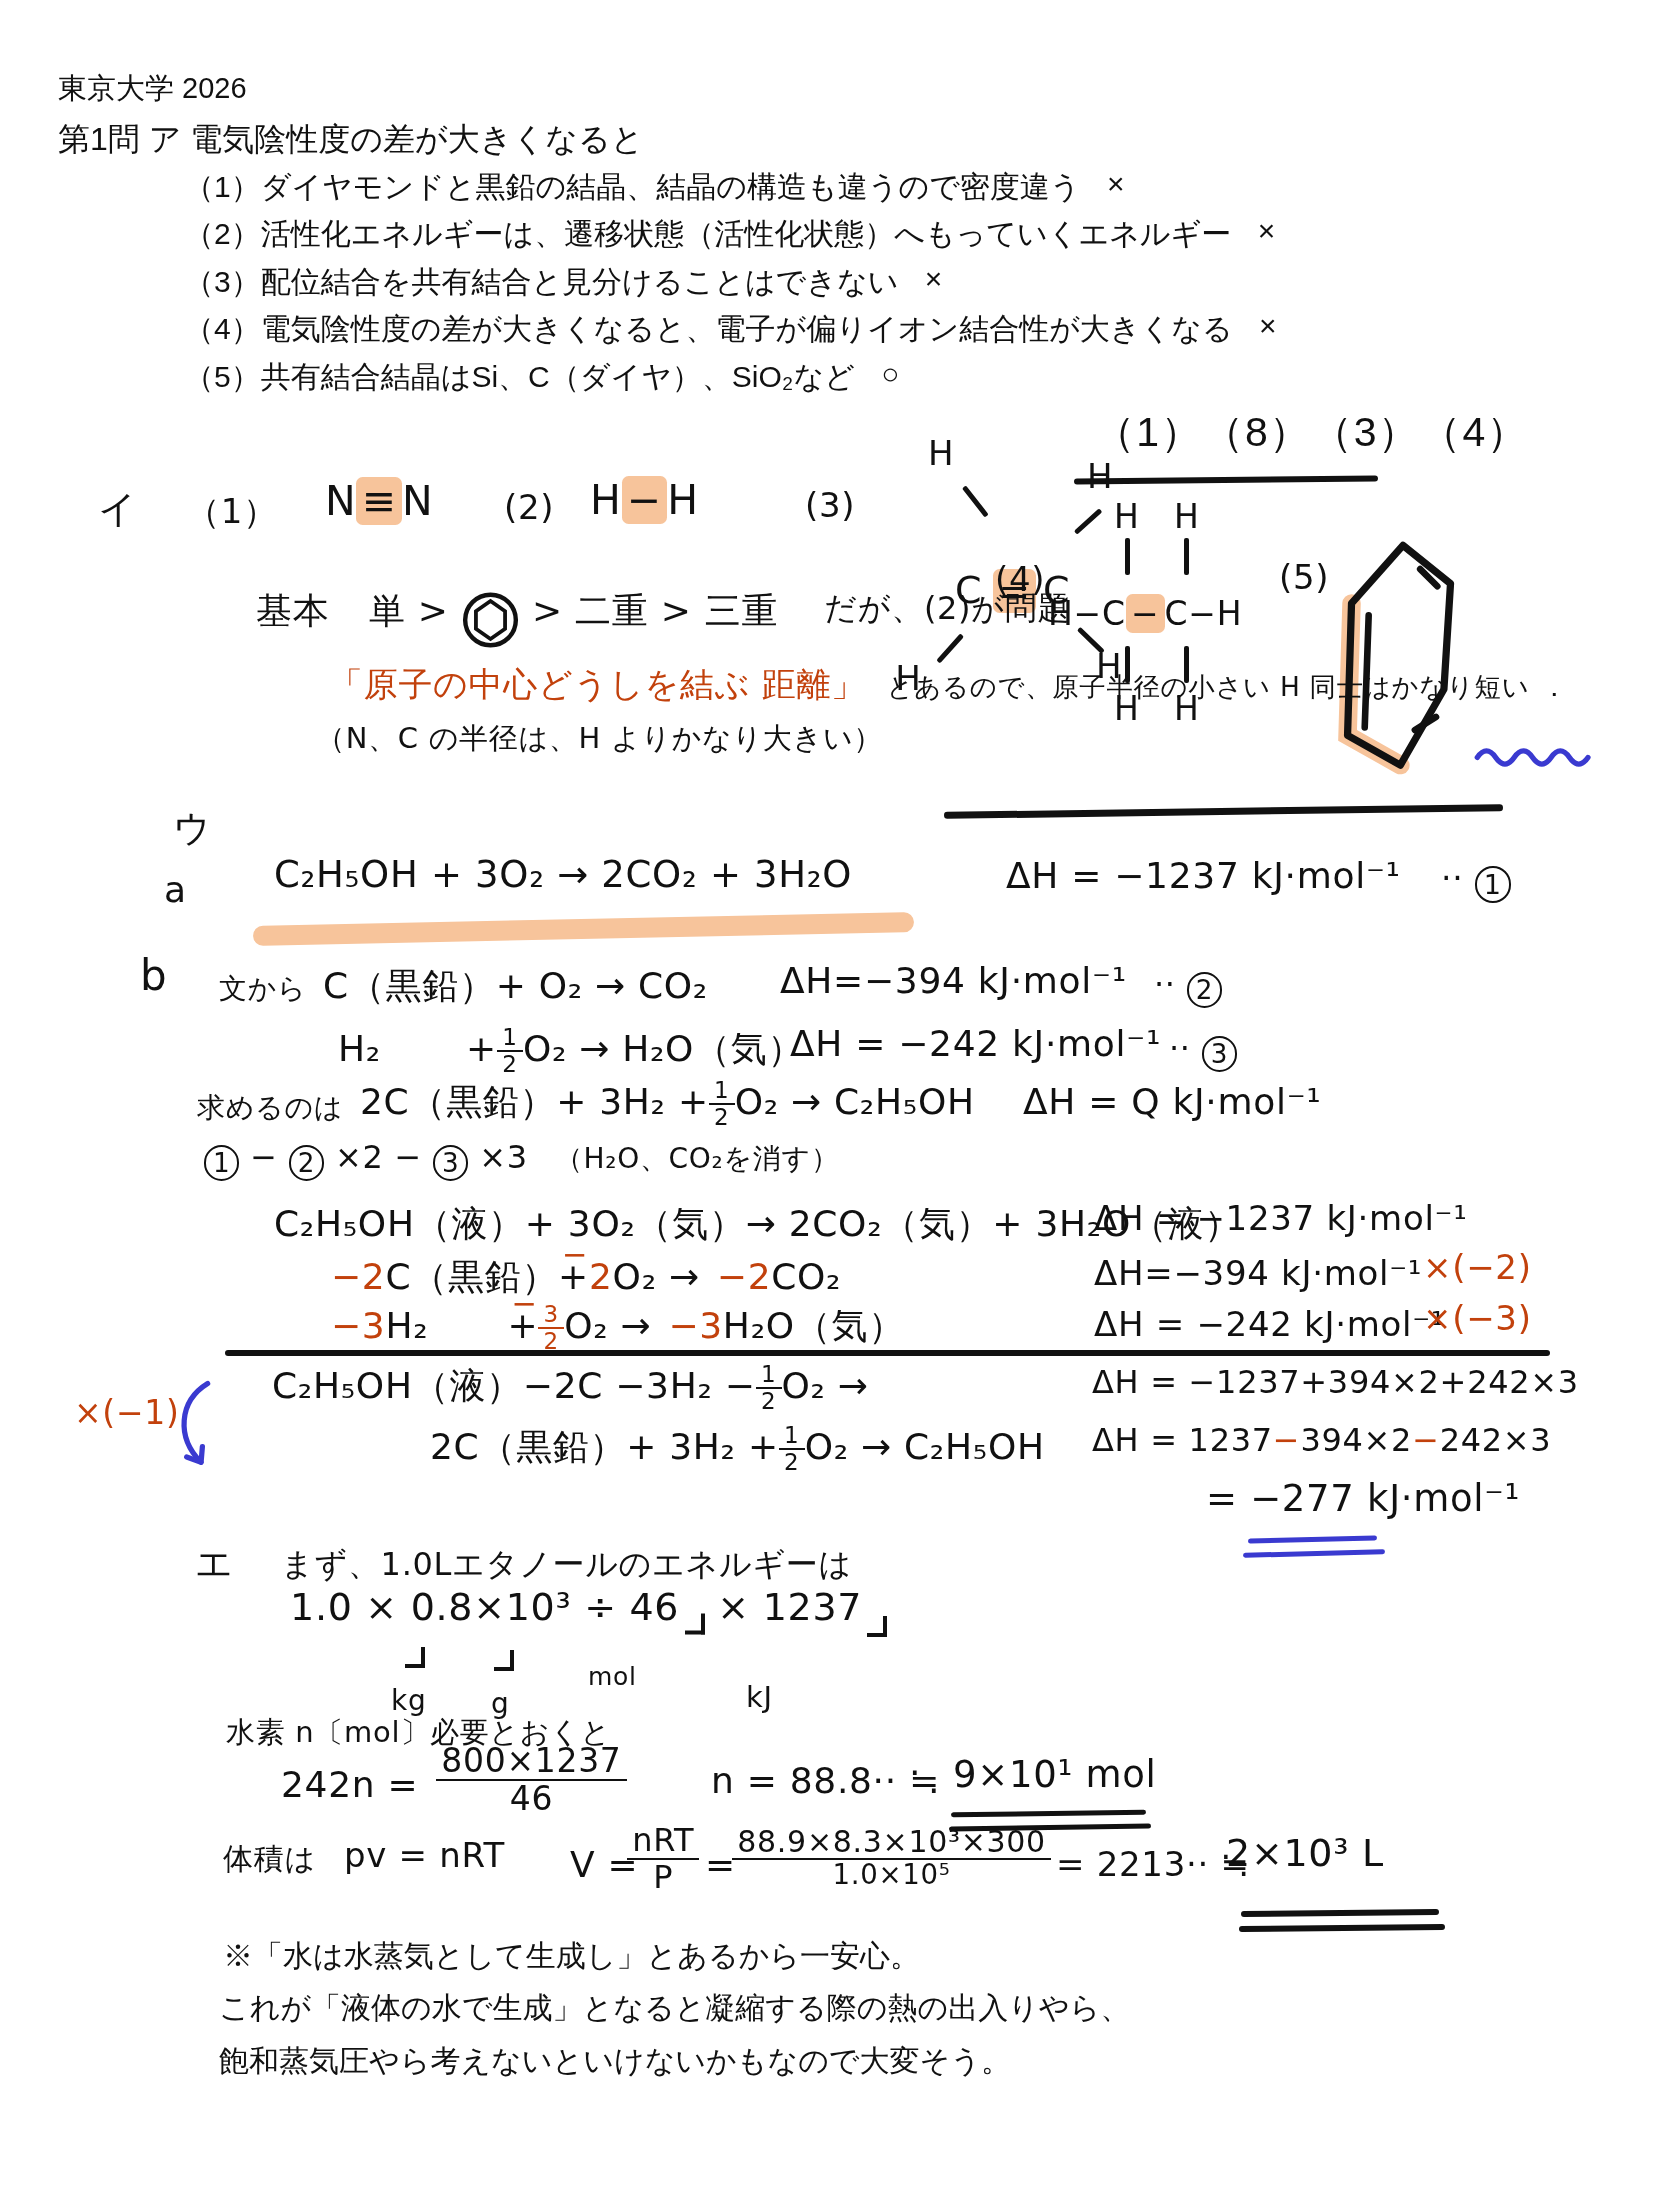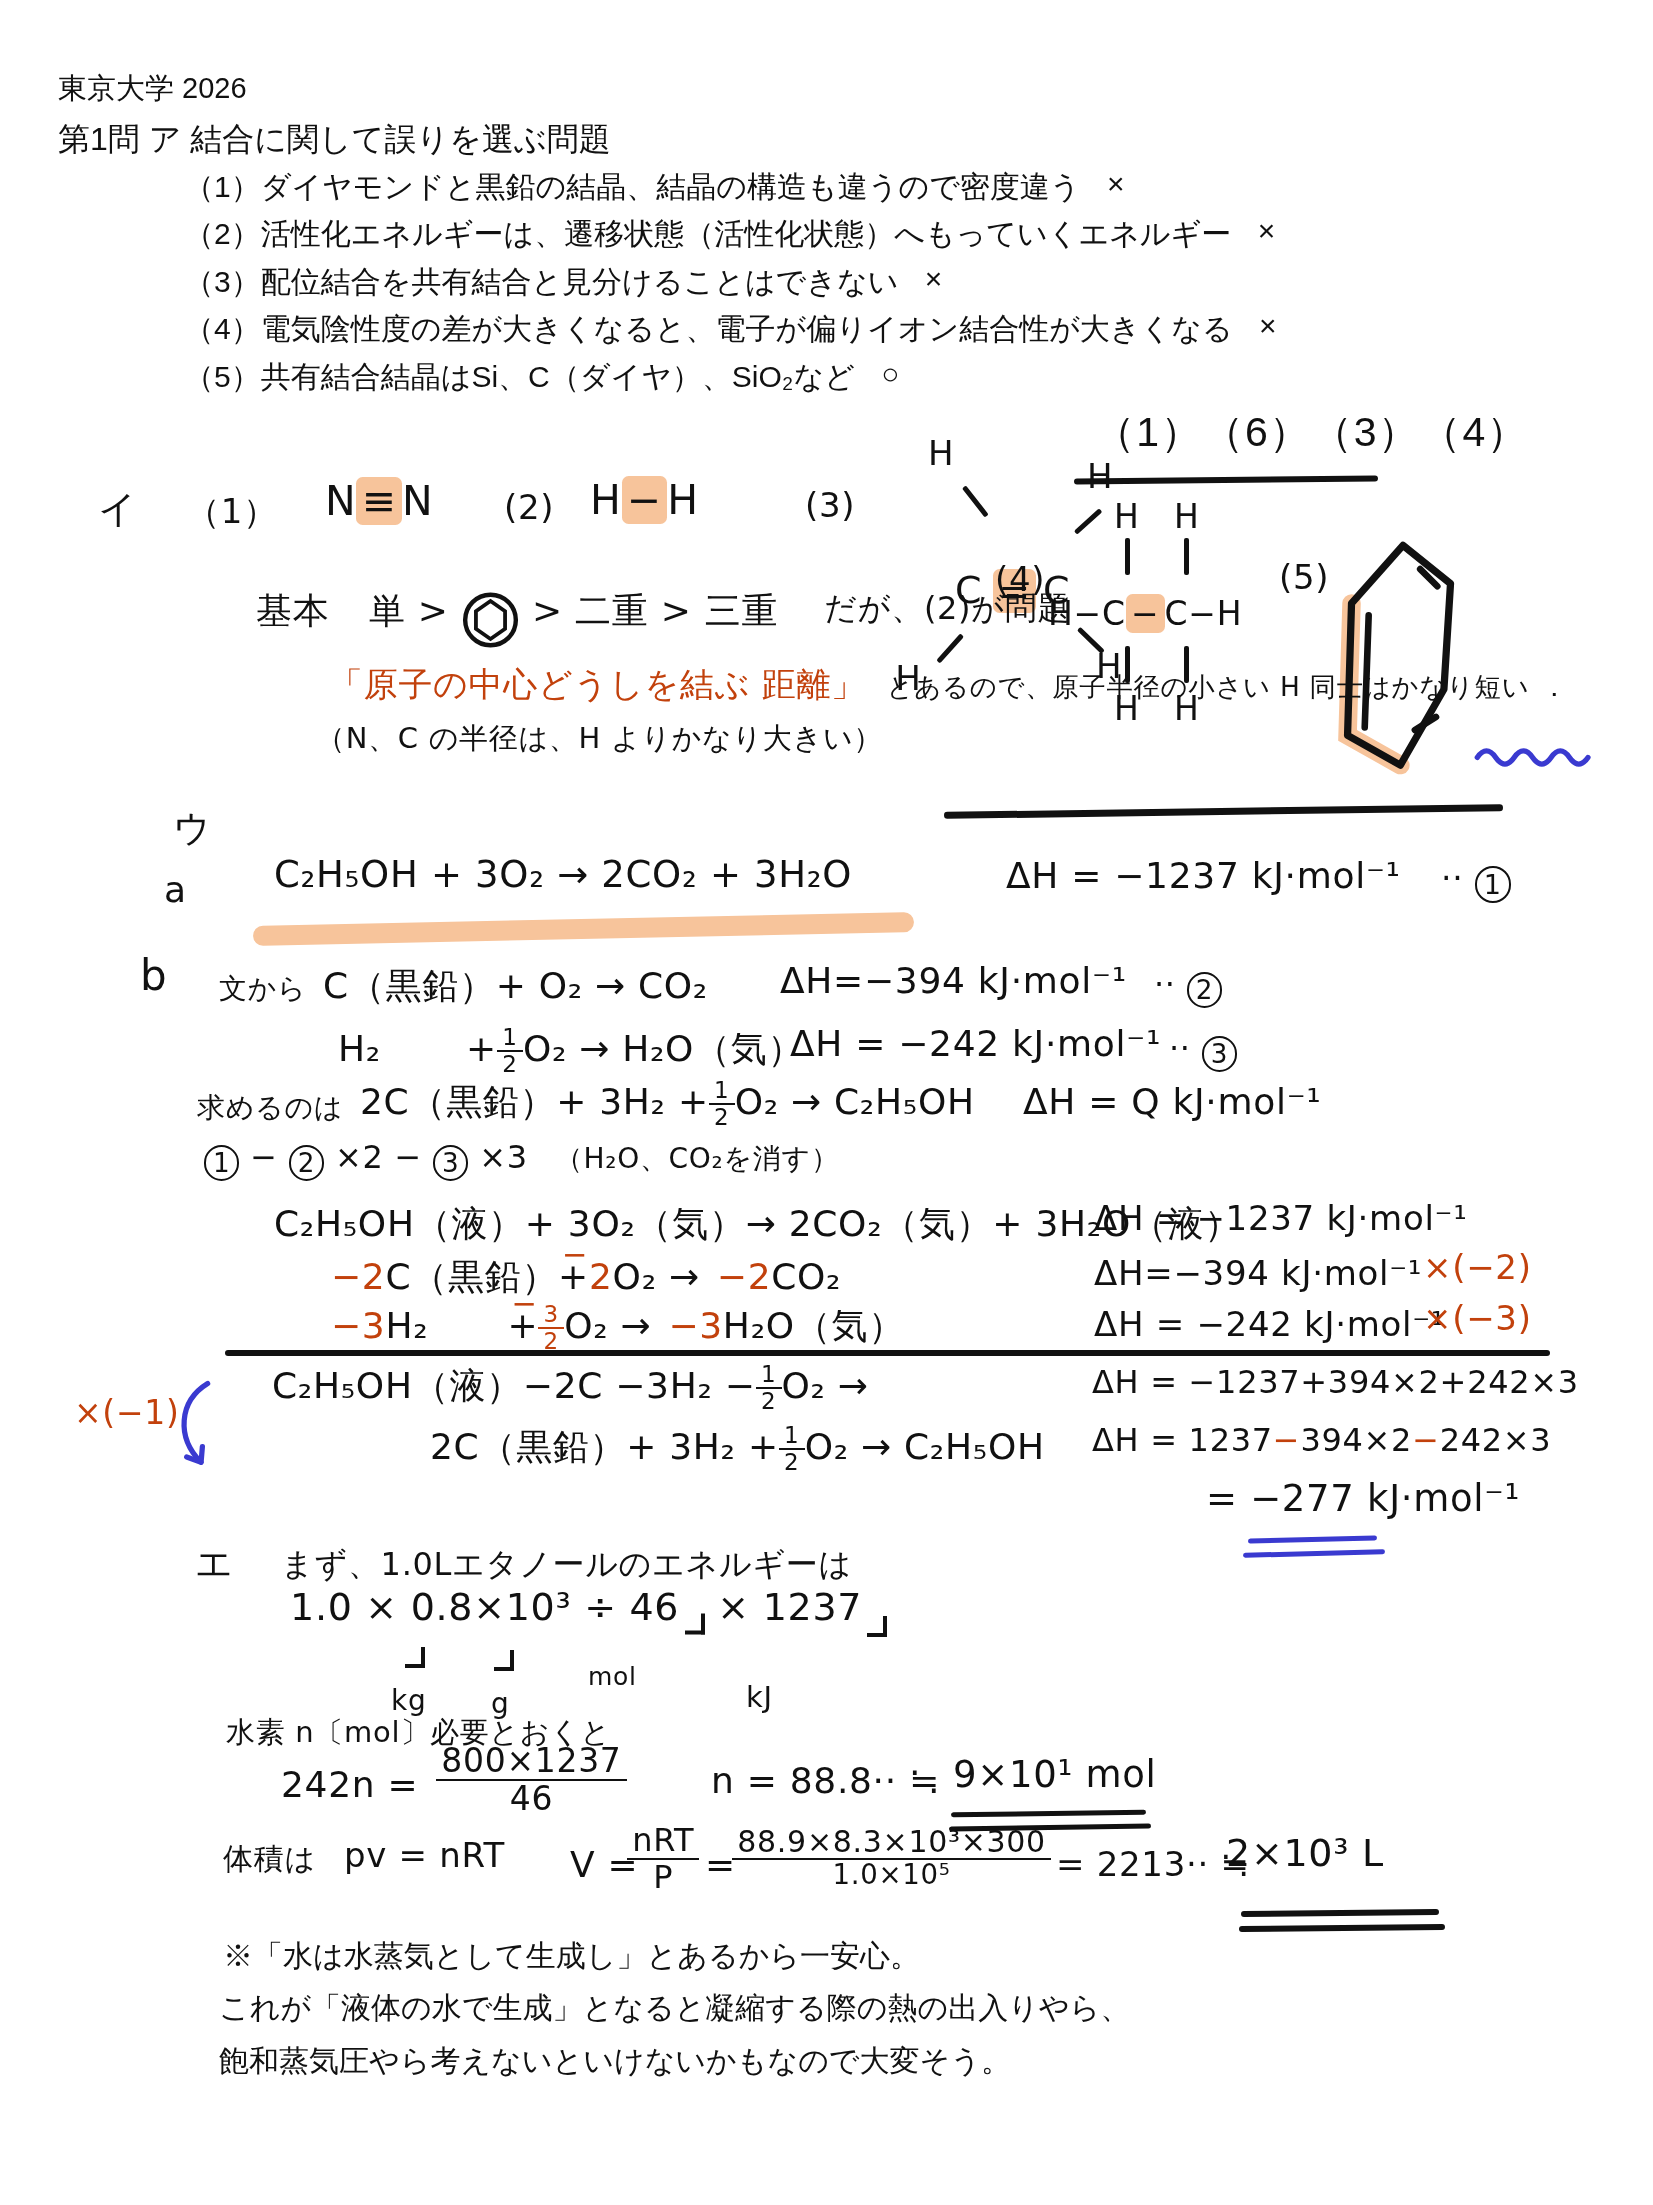--- a/index.html
+++ b/index.html
@@ -23,21 +23,21 @@
   .fixplus{position:relative;display:inline-block}
   .fixplus .fm{position:absolute;left:4px;top:-0.62em;font-size:.85em}
   svg{position:absolute;overflow:visible}
 </style>
 </head>
 <body>
 
 <div class="page">
 
   <div class="typed" style="left:58px;top:69px;font-size:29px">東京大学 2026</div>
-  <div class="typed" style="left:58px;top:118px;font-size:32px">第1問 ア 結合に関して誤りを選ぶ問題</div>
+  <div class="typed" style="left:58px;top:118px;font-size:32px">第1問 ア 電気陰性度の差が大きくなると</div>
 
   <div class="typed row" style="left:184px;top:167px;font-size:30px">
     <span>（1）</span>
     <span>ダイヤモンドと黒鉛の結晶、結晶の構造も違うので密度違う</span>
     <span style="margin-left:26.4px">×</span>
   </div>
   <div class="typed row" style="left:184px;top:214px;font-size:30px">
     <span>（2）</span>
     <span>活性化エネルギーは、遷移状態（活性化状態）へもっていくエネルギー</span>
     <span style="margin-left:26.4px">×</span>
@@ -51,21 +51,21 @@
     <span>（4）</span>
     <span>電気陰性度の差が大きくなると、電子が偏りイオン結合性が大きくなる</span>
     <span style="margin-left:26.4px">×</span>
   </div>
   <div class="typed row" style="left:184px;top:357px;font-size:30px">
     <span>（5）</span>
     <span>共有結合結晶はSi、C（ダイヤ）、SiO₂など</span>
     <span style="margin-left:26.4px">○</span>
   </div>
 
-  <div class="typed" style="left:1094px;top:405px;font-size:41px;letter-spacing:1.3px">（1）（6）（3）（4）</div>
+  <div class="typed" style="left:1094px;top:405px;font-size:41px;letter-spacing:1.3px">（1）（8）（3）（4）</div>
   <div class="bar" style="left:1074px;top:477px;width:304px;height:6px;transform:rotate(-0.6deg)"></div>
 
   <div class="hw" style="left:98px;top:484px;font-size:38px">イ</div>
   <div class="hw" style="left:186px;top:489px;font-size:34px">（1）</div>
   <div class="hw" style="left:325px;top:477px;font-size:41px">
     <span>N</span><span class="hl">≡</span><span>N</span>
   </div>
   <div class="hw" style="left:504px;top:487px;font-size:34px">(2)</div>
   <div class="hw" style="left:590px;top:476px;font-size:41px">
     <span>H</span><span class="hl">−</span><span>H</span>

